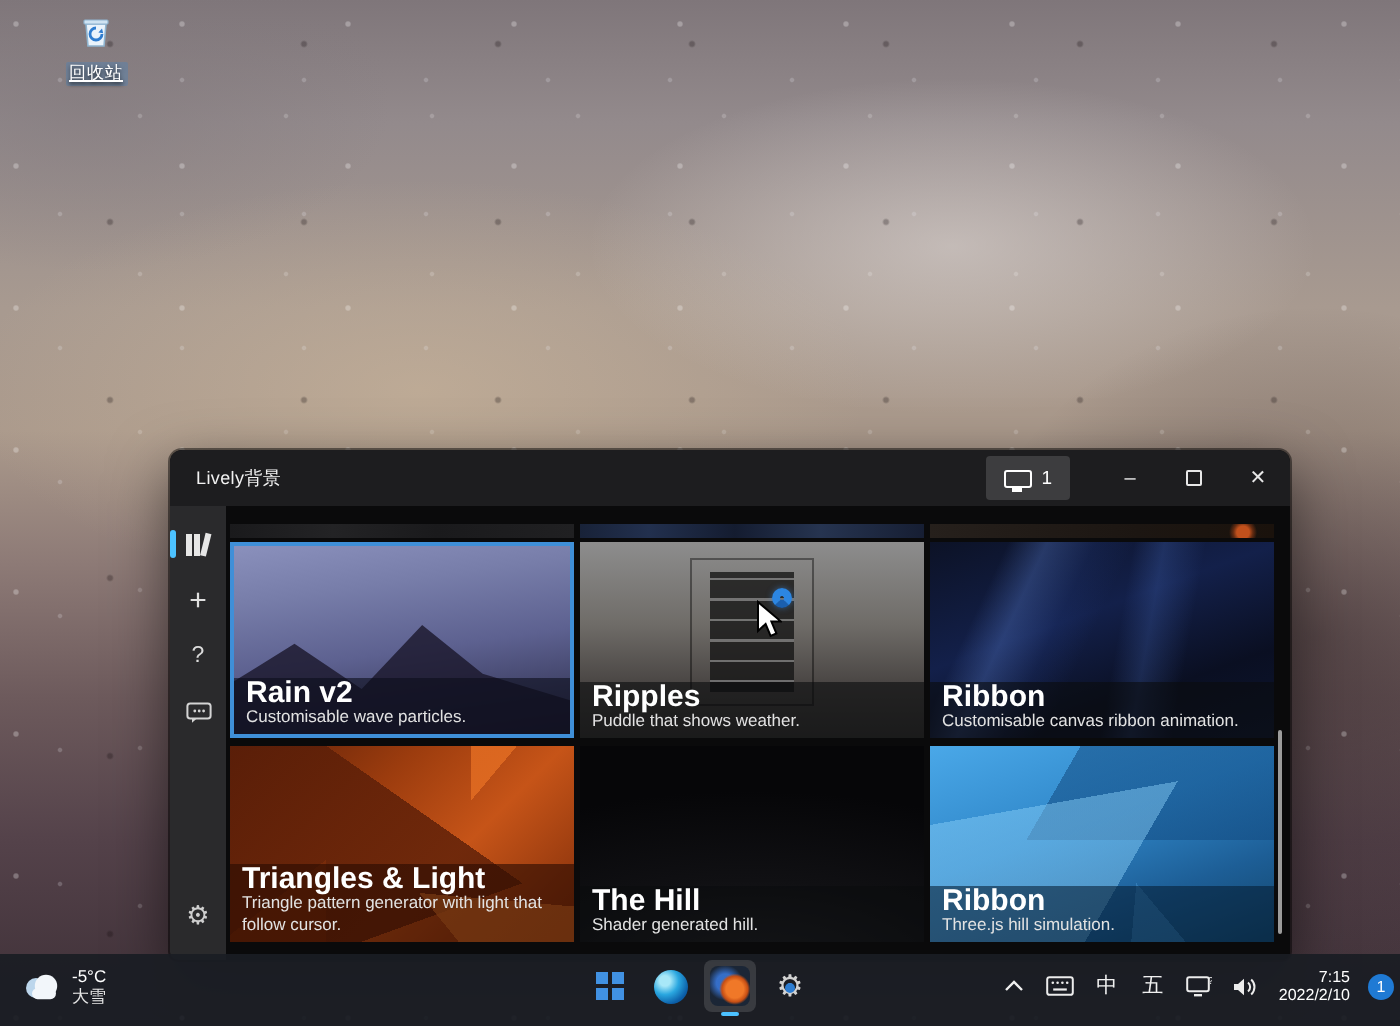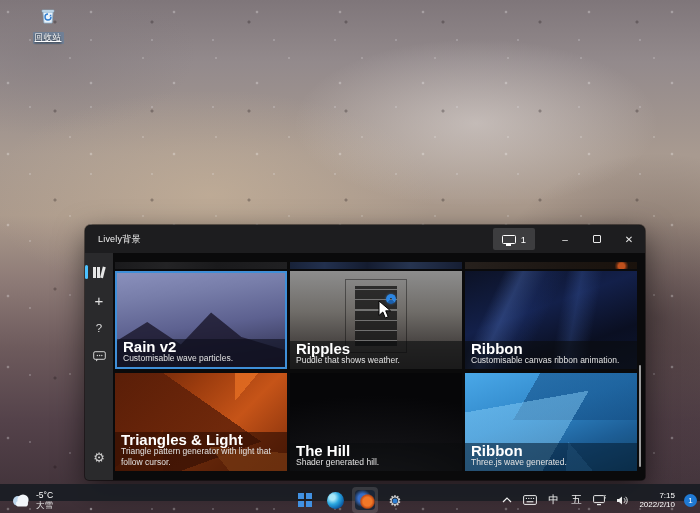--- a/index.html
+++ b/index.html
@@ -114,21 +114,21 @@
   .tile-title { font-size:15px; font-weight:700; color:#fff; line-height:12px; }
   .tile-desc { font-size:8.5px; color:#e2e2e2; line-height:10.5px; }
 
   .content-scrollbar { position:absolute; right:4px; top:112px; width:2.5px; height:102px; background:rgba(235,235,235,.65); border-radius:2px; }
 
   .busy-spinner { position:absolute; left:273px; top:41px; width:10px; height:10px; border-radius:50%;
     border:4px solid #2c86e2; border-bottom-color:#1a5fae; box-shadow:0 0 3px rgba(70,150,235,.5); }
   .cursor-arrow { position:absolute; left:265px; top:47px; }
 
   
-  .taskbar { position:absolute; left:0; bottom:12px; width:700px; height:17px;
+  .taskbar { position:absolute; left:0; bottom:0; width:700px; height:36px;
     background:rgba(26,29,35,.93); display:flex; align-items:center; }
   .weather-widget { position:absolute; left:4px; top:0; height:32px; display:flex; align-items:center; gap:4px; padding:0 6px; cursor:pointer; }
   .weather-text { display:flex; flex-direction:column; justify-content:center; }
   .weather-temp { font-size:8.5px; color:#fff; line-height:10px; }
   .weather-cond { font-size:8.5px; color:#e6e6e6; line-height:10px; }
 
   .task-center { position:absolute; left:50%; top:0; transform:translateX(-50%); height:32px; display:flex; align-items:center; gap:4px; }
   .task-btn { width:26px; height:26px; border-radius:4px; display:flex; align-items:center; justify-content:center; position:relative; cursor:pointer; }
   .task-btn.active { background:rgba(255,255,255,.13); }
   .task-btn.active::after { content:""; position:absolute; bottom:-2px; left:50%; transform:translateX(-50%); width:9px; height:2.5px; border-radius:2px; background:#4cc2ff; }
@@ -266,21 +266,21 @@
             <div class="caption">
               <div class="tile-title">The Hill</div>
               <div class="tile-desc">Shader generated hill.</div>
             </div>
           </div>
 
           <div class="tile tile-waves">
             <div class="thumb thumb-waves"></div>
             <div class="caption">
               <div class="tile-title">Ribbon</div>
-              <div class="tile-desc">Three.js wave generated.</div>
+              <div class="tile-desc">Three.js hill simulation.</div>
             </div>
           </div>
         </div>
 
         <div class="content-scrollbar"></div>
 
         <div class="busy-spinner"></div>
         <svg class="cursor-arrow" width="13" height="19" viewBox="0 0 13 19">
           <path d="M1,1 L1,15.5 L4.8,12 L7.3,18 L10.2,16.7 L7.7,10.8 L12.5,10.8 Z" fill="#fff" stroke="#000" stroke-width="1"></path>
         </svg>

